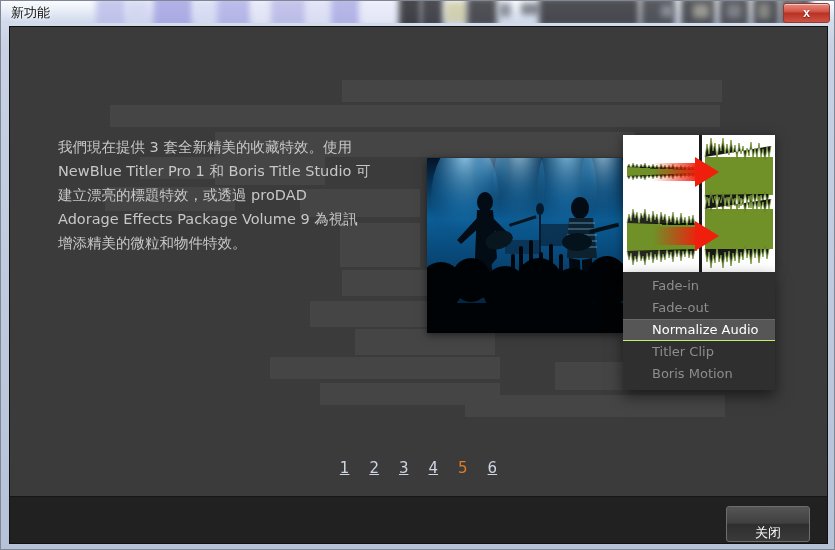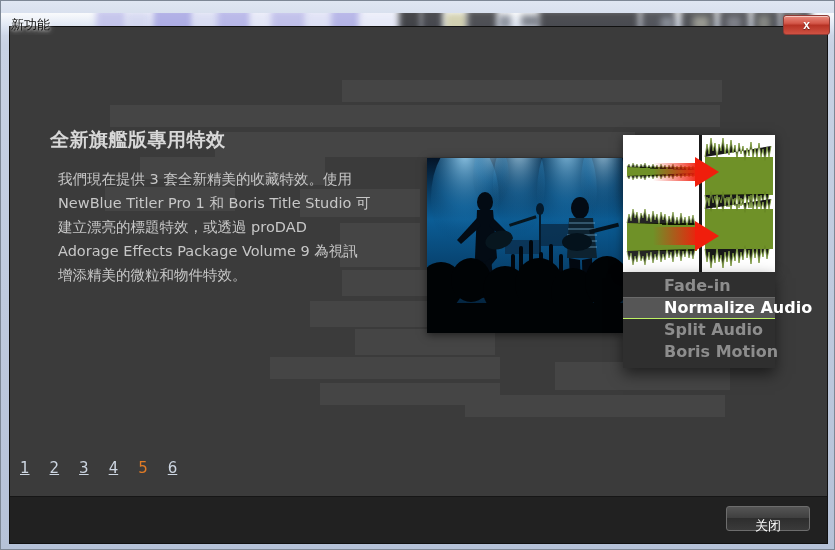--- a/index.html
+++ b/index.html
@@ -37,21 +37,20 @@
 
   
   .titlebar {
     position: absolute;
     left: 1px; top: 1px;
     width: 833px;
     height: 22px;
     background:
       linear-gradient(180deg, rgba(255,255,255,0.85) 0%, rgba(236,241,250,0.75) 45%, rgba(206,216,234,0.8) 100%);
     overflow: hidden;
-    margin-top: 12px;
   }
   
   .tb-blur {
     position: absolute;
     top: 0; left: 0;
     width: 833px;
     height: 22px;
   }
   .tb-blur i {
     position: absolute;
@@ -173,43 +172,43 @@
     top: 245px;
     width: 152px;
     background: #2f2f2f;
     z-index: 8;
     padding: 3px 0 5px 0;
     box-shadow: 0 6px 14px rgba(0,0,0,0.55);
   }
   .ctxmenu .mi {
     height: 22px;
     line-height: 22px;
-    font-size: 16px;
+    font-size: 13px;
     color: #8d8d8d;
-    padding-left: 41px;
+    padding-left: 29px;
     font-family: "DejaVu Sans", "Liberation Sans", sans-serif;
     white-space: nowrap;
     cursor: default;
-    font-weight: bold;
   }
   .ctxmenu .mi.sel {
     background: #565656;
     color: #ffffff;
     border-top: 1px solid #6a6a6a;
     border-bottom: 1px solid #bef264;
     height: 20px;
     line-height: 20px;
   }
 
   
   .pager {
     position: absolute;
     left: 0;
     top: 432px;
     width: 817px;
+    text-align: center;
     z-index: 6;
   }
   .pager a {
     display: inline-block;
     font-size: 15px;
     color: #cdd6e2;
     text-decoration: underline;
     margin: 0 10px;
     font-family: "DejaVu Sans", "Liberation Sans", sans-serif;
     cursor: pointer;
@@ -237,21 +236,21 @@
     top: 9px;
     width: 84px;
     height: 25px;
     border-radius: 3px;
     border: 1px solid #6d6d6d;
     background: linear-gradient(180deg, #555555 0%, #3f3f3f 48%, #2e2e2e 50%, #3a3a3a 100%);
     color: #ffffff;
     font-size: 13px;
     font-family: "DejaVu Sans", "Liberation Sans", sans-serif;
     cursor: pointer;
-    padding: 10px;
+    padding: 17px;
   }
 </style>
 </head>
 <body>
 
 <div class="window">
 
   <div class="frame-glass"></div>
 
   <div class="titlebar">
@@ -309,21 +308,20 @@
       <u style="left:300px; top:274px; width:150px; height:26px;"></u>
       <u style="left:345px; top:302px; width:140px; height:26px;"></u>
       <u style="left:260px; top:330px; width:230px; height:22px;"></u>
       <u style="left:310px; top:356px; width:180px; height:22px;"></u>
       <u style="left:530px; top:276px; width:90px;  height:30px;"></u>
       <u style="left:545px; top:335px; width:175px; height:28px;"></u>
       <u style="left:455px; top:368px; width:260px; height:22px;"></u>
     </div>
 
     <div class="copy">
-      <h1>全新旗艦版專用特效</h1>
       <p>我們現在提供 3 套全新精美的收藏特效。使用 NewBlue Titler Pro 1 和 Boris Title Studio 可建立漂亮的標題特效，或透過 proDAD Adorage Effects Package Volume 9 為視訊增添精美的微粒和物件特效。</p>
     </div>
 
     <div class="photo">
       <svg width="196" height="175" viewBox="0 0 196 175">
         <defs>
           <linearGradient id="stagebg" x1="0" y1="0" x2="0" y2="1">
             <stop offset="0%" stop-color="#041427"></stop>
             <stop offset="35%" stop-color="#0b5d96"></stop>
             <stop offset="70%" stop-color="#063a63"></stop>
@@ -450,22 +448,23 @@
           <rect x="30" y="28" width="44" height="18" fill="url(#redfade)"></rect>
           <polygon points="72,22 96,37 72,52" fill="#f01e0c"></polygon>
           <rect x="30" y="92" width="44" height="18" fill="url(#redfade)"></rect>
           <polygon points="72,86 96,101 72,116" fill="#f01e0c"></polygon>
         </g>
       </svg>
     </div>
 
     <div class="ctxmenu">
       <div class="mi">Fade-in</div>
+      <div class="mi">Fade-out</div>
       <div class="mi sel">Normalize Audio</div>
-      <div class="mi">Split Audio</div>
+      <div class="mi">Titler Clip</div>
       <div class="mi">Boris Motion</div>
     </div>
 
     <div class="pager">
       <a>1</a><a>2</a><a>3</a><a>4</a><a class="cur">5</a><a>6</a>
     </div>
 
     <div class="footer">
       <button class="btn-close">关闭</button>
     </div>

